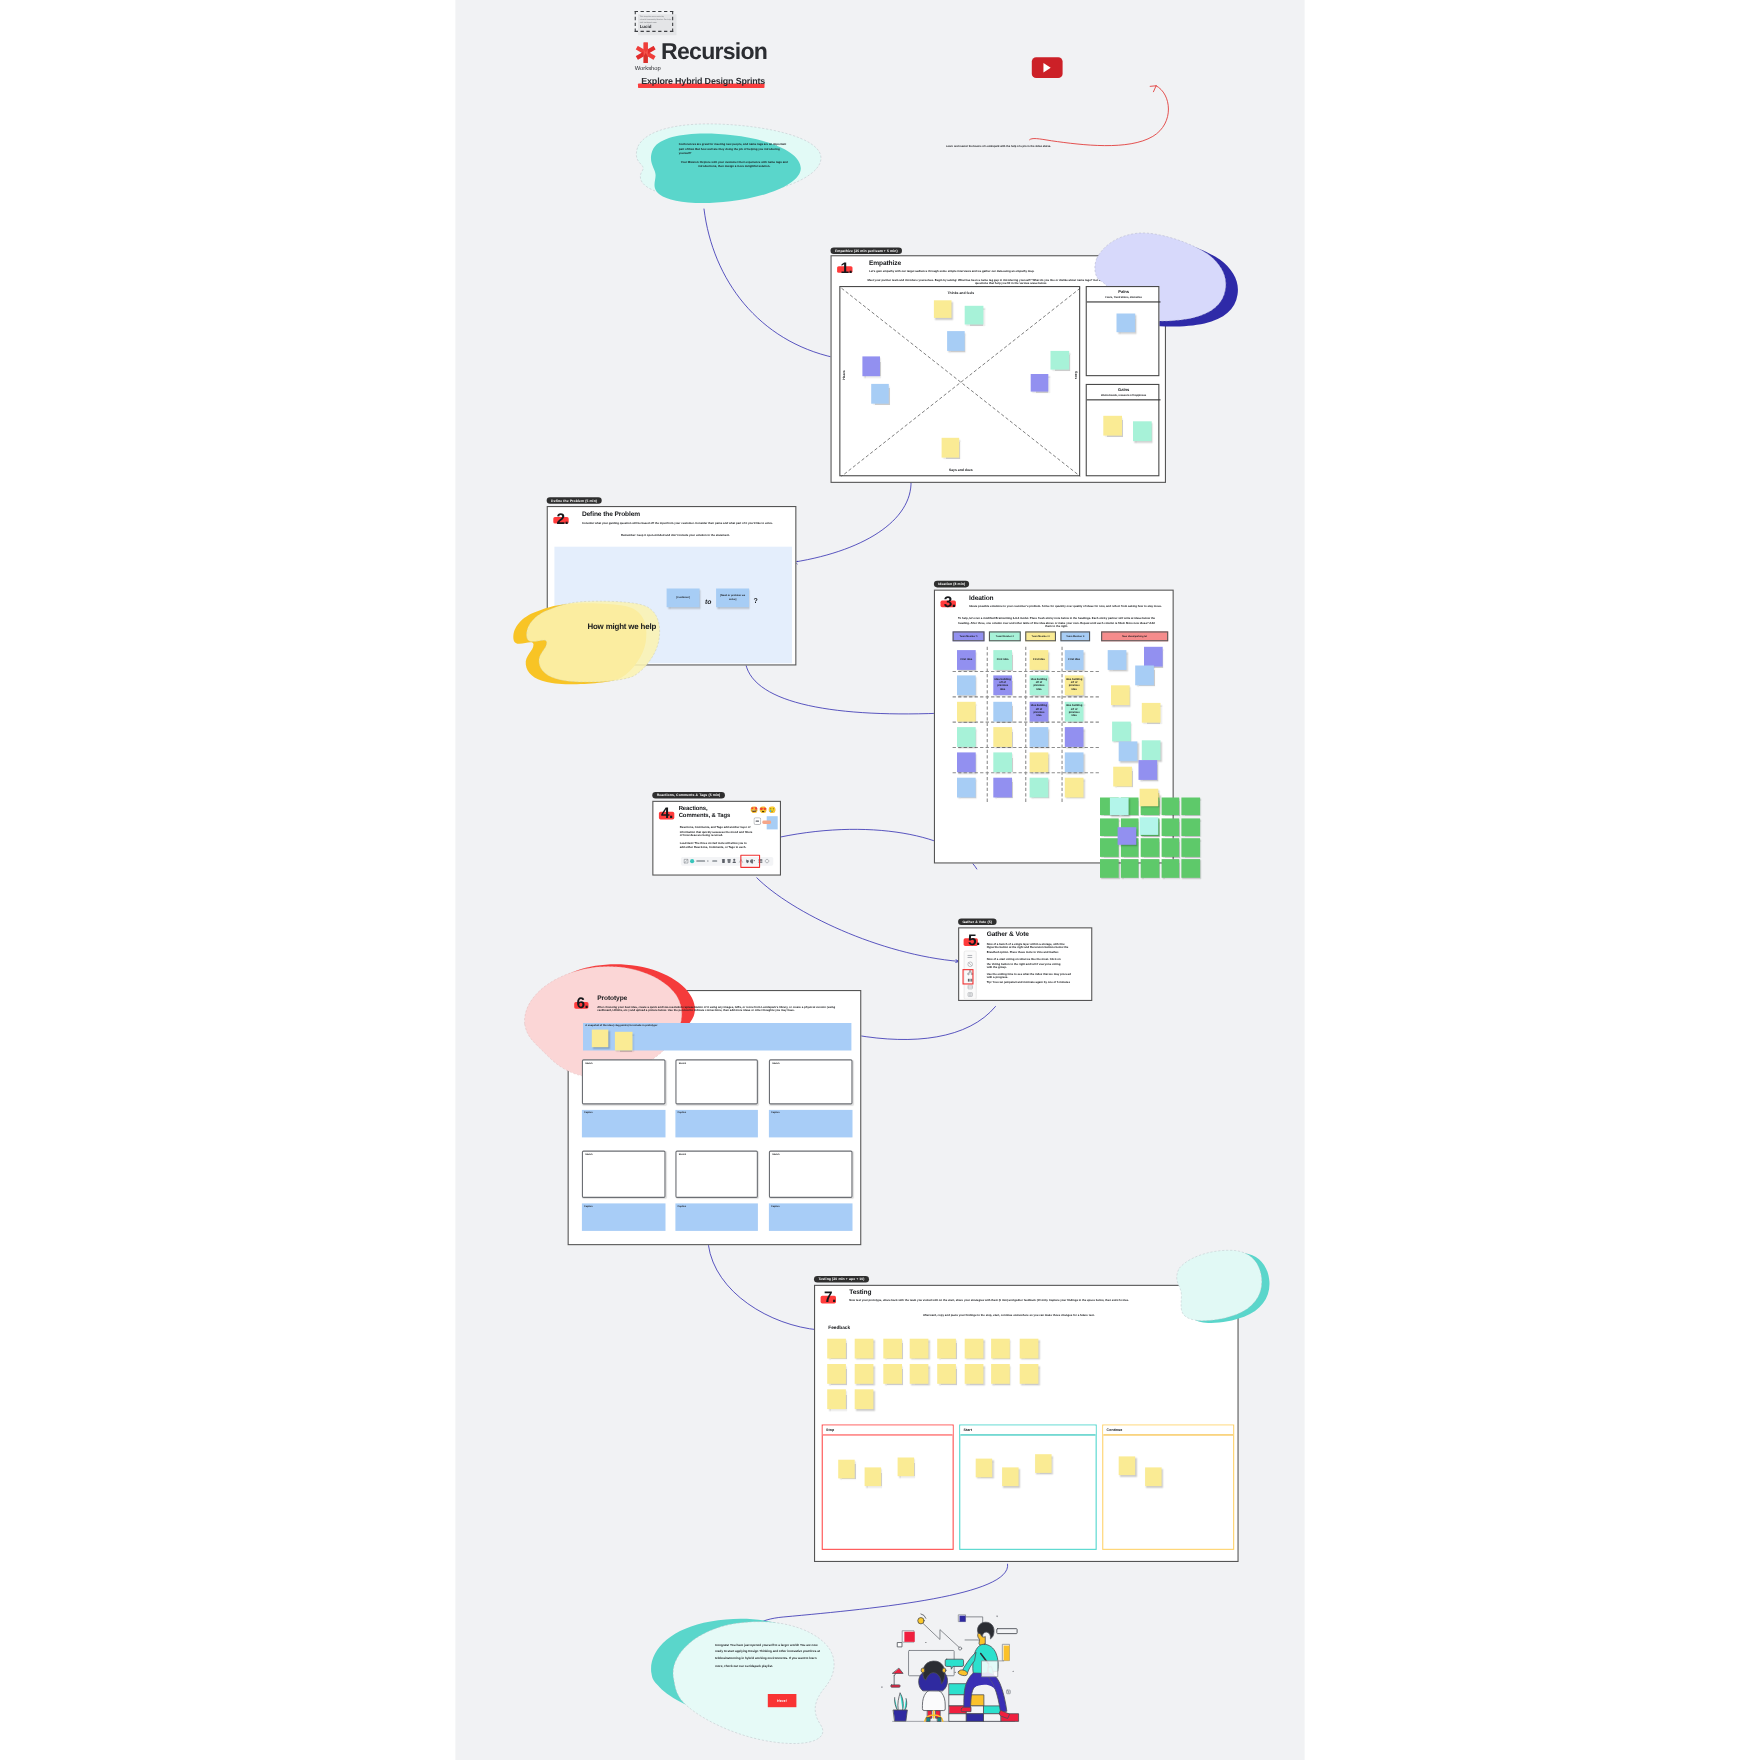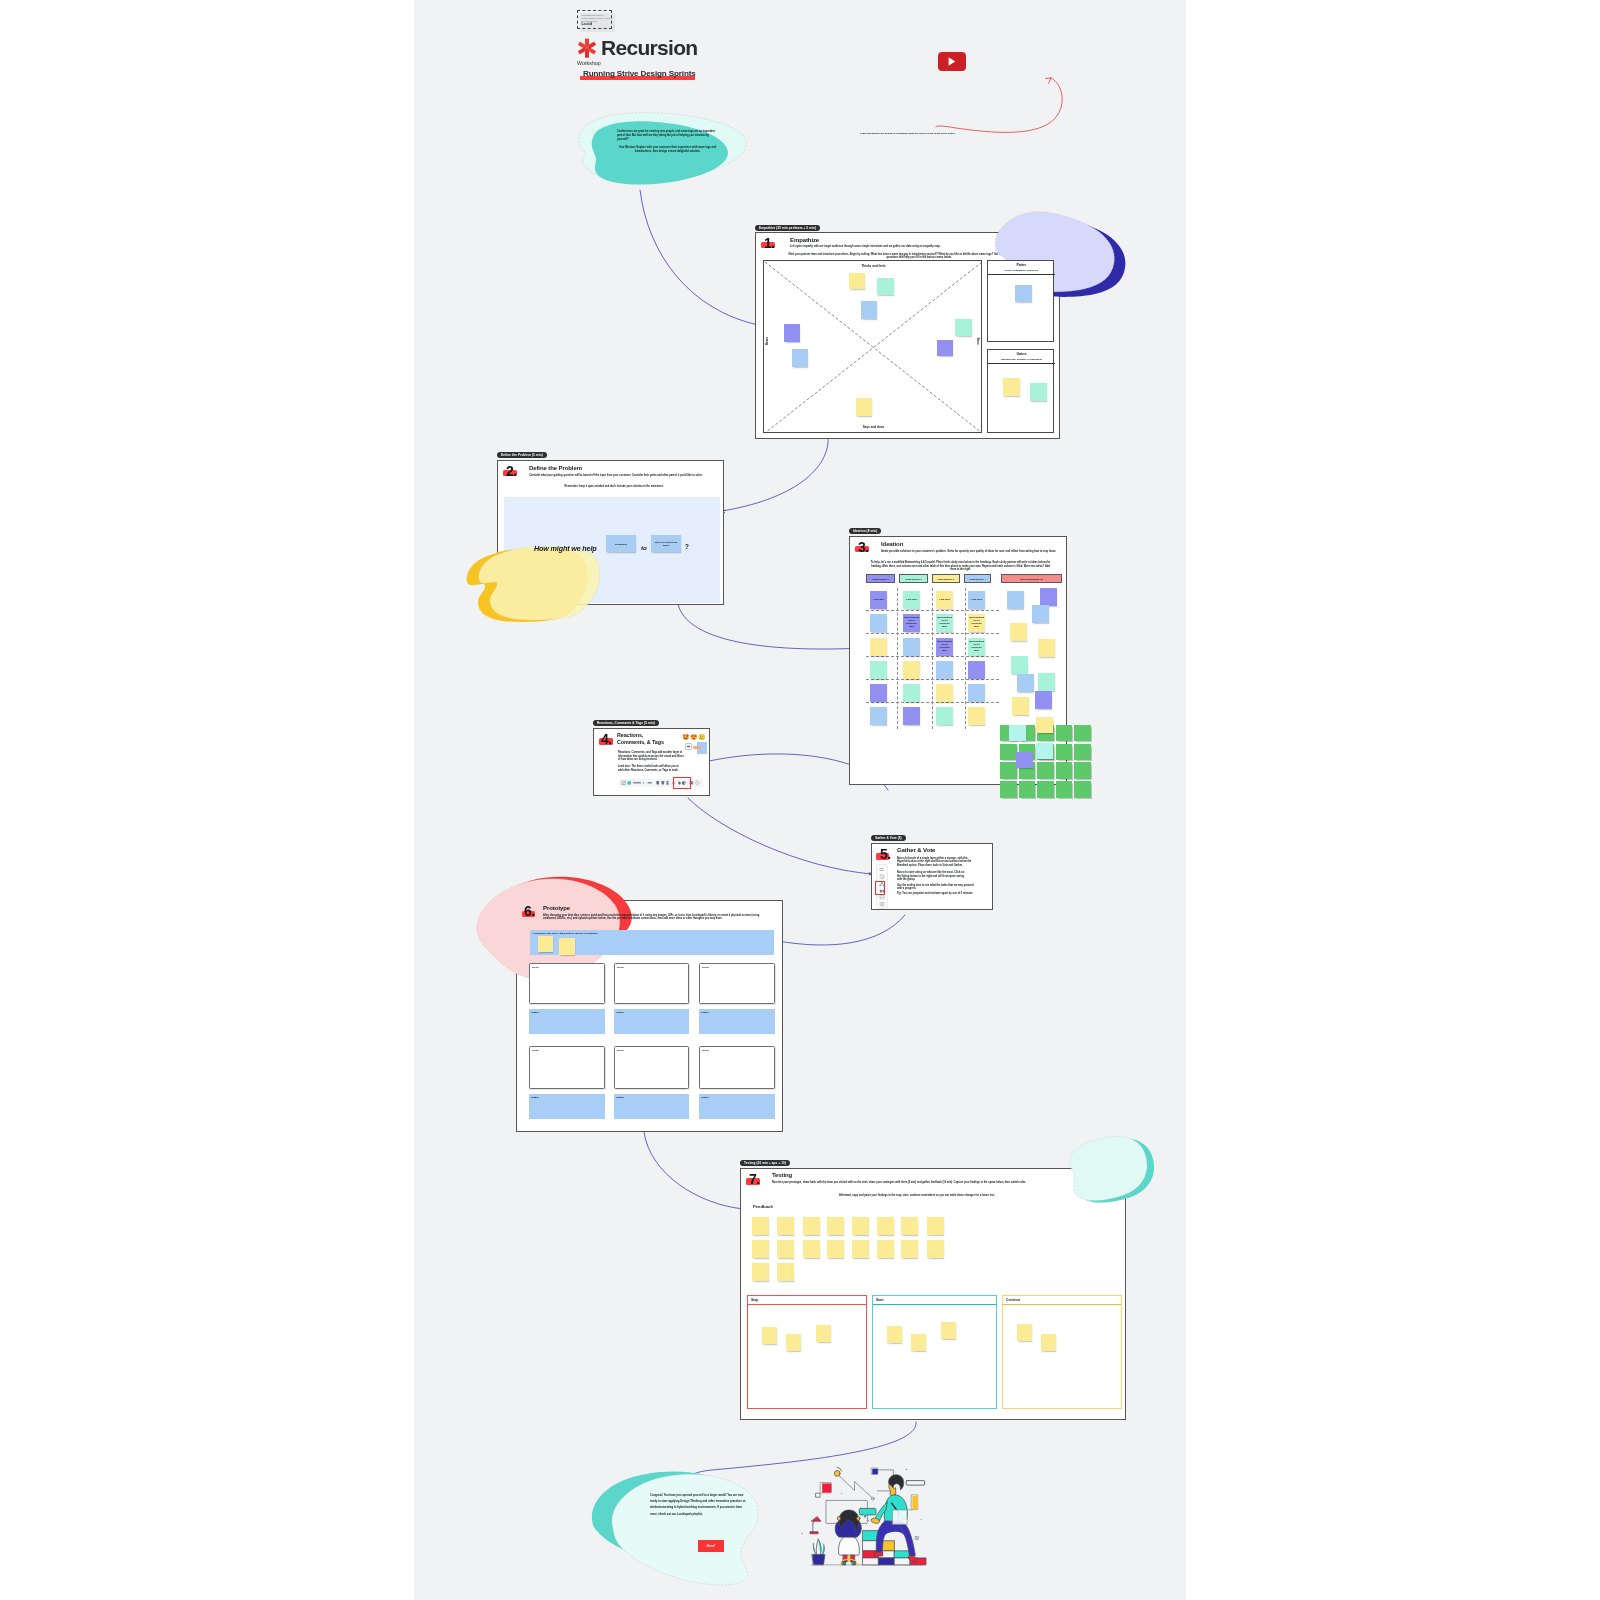--- a/index.html
+++ b/index.html
@@ -101,21 +101,21 @@
       <rect x="19.4" y="1.5" width="9.2" height="45" rx="0.6" fill="#f4554d"></rect>
       <path d="M24 24 L28.6 16 L28.6 1.5 L19.4 1.5 L19.4 16 Z" fill="#ef3e3a"></path>
       <path d="M24 24 L28.6 32 L28.6 46.5 L19.4 46.5 L19.4 32 Z" fill="#d8302c"></path>
     </svg>
     <span style="font-size:21px;font-weight:700;color:#2b2d31;letter-spacing:-0.7px;">Recursion</span>
   </div>
 
   <div style="position:absolute;left:163px;top:60.5px;font-size:5.3px;font-weight:500;color:#2b2d31;line-height:1;">Workshop</div>
   <div style="position:absolute;left:163px;top:69px;width:230px;height:11px;">
     <div style="position:absolute;left:2.5px;top:7.2px;width:115px;height:3.6px;background:#fa3e3e;border-radius:0.6px;"></div>
-    <div style="position:absolute;left:6px;top:0;font-size:8.1px;font-weight:800;color:#2b2d31;letter-spacing:-0.15px;white-space:nowrap;line-height:1.2;">Running Strive Design Sprints</div>
+    <div style="position:absolute;left:6px;top:0;font-size:8.1px;font-weight:800;color:#2b2d31;letter-spacing:-0.15px;white-space:nowrap;line-height:1.2;">Explore Hybrid Design Sprints</div>
   </div>
 
   <div style="position:absolute;left:524px;top:52px;width:28px;height:19px;background:#cc2027;border-radius:4px;">
     <svg viewBox="0 0 28 19" width="28" height="19" style="position:absolute;left:0;top:0;">
       <path d="M10.6 5.2 L17.2 9.5 L10.6 13.8 Z" fill="#fff"></path>
     </svg>
   </div>
   <div style="position:absolute;left:446px;top:131.5px;width:130px;font-size:2.4px;font-weight:600;color:#16181b;line-height:1.3;white-space:nowrap;">Learn and master the basics of Lucidspark with the help of a pro in the video above.</div>
 
   <svg style="position:absolute;left:446px;top:70px;width:210px;height:70px;overflow:visible;">
@@ -186,21 +186,21 @@
     <div class="numbar" style="left:5px;top:8.5px;width:14px;height:6.5px;z-index:2;"></div>
     <div class="ctitle" style="left:31px;top:3.5px;">Define the Problem</div>
     <div class="cdesc" style="left:31px;top:12.5px;width:185px;">Consider what your guiding question will be based off the input from your customer. Consider their pains and what part of it you'd like to solve.</div>
     <div class="cdesc2" style="left:31px;top:24px;width:170px;">Remember: keep it open-minded and don't include your solution in the statement.</div>
     <div style="position:absolute;left:6px;top:36px;width:216px;height:106px;background:#e4eefc;">
     <svg style="position:absolute;left:-41px;top:51px;width:125px;height:80px;overflow:visible;pointer-events:none;">
       <path d="M4,34 C2,24 10,14 22,9 C32,5 40,2 54,1 C68,0 104,0 114,6 C124,12 126,24 124,36 C122,48 112,62 102,68 C92,74 50,76 34,72 C22,69 16,64 15,56 C14,48 22,44 22,38 C22,32 6,42 4,34 Z" fill="#f8c425"></path>
       <path d="M16,32 C14,22 22,12 34,7 C44,3 52,0 66,-1 C80,-2 116,-2 126,4 C136,10 138,22 136,34 C134,46 124,60 114,66 C104,72 62,74 46,70 C34,67 28,62 27,54 C26,46 34,42 34,36 C34,30 18,40 16,32 Z" fill="#fbf3b2" fill-opacity="0.88" stroke="#c9c7a8" stroke-width="0.4" stroke-dasharray="2 1.6"></path>
     </svg>
       <div style="position:absolute;left:30px;top:47px;display:flex;align-items:center;gap:0;white-space:nowrap;">
-        <span style="font-size:7.2px;font-style:italic;font-weight:800;color:#16181b;letter-spacing:-0.15px;">How might we help</span>
+        <span style="font-size:7.2px;font-weight:800;color:#16181b;letter-spacing:-0.15px;margin-top:21px;">How might we help</span>
       </div>
       <div class="sticky" style="left:102px;top:38px;width:30px;height:17px;background:#a7cdf5;display:flex;align-items:center;justify-content:center;text-align:center;font-size:2.3px;font-weight:700;color:#16181b;">[Customer]</div>
       <div style="position:absolute;left:137px;top:47px;font-size:6.2px;font-style:italic;font-weight:800;color:#16181b;">to</div>
       <div class="sticky" style="left:147px;top:38px;width:30px;height:17px;background:#a7cdf5;display:flex;align-items:center;justify-content:center;text-align:center;font-size:2.3px;font-weight:700;color:#16181b;padding:1px;box-sizing:border-box;line-height:1.25;">[Need or problem we solve]</div>
       <div style="position:absolute;left:181px;top:46px;font-size:6.4px;font-weight:700;color:#16181b;">?</div>
     </div>
   </div>
 
   <div class="cardtab" style="left:435px;top:528px;">Ideation (8 min)</div>
   <div class="card" style="left:435px;top:536px;width:218px;height:249px;">

